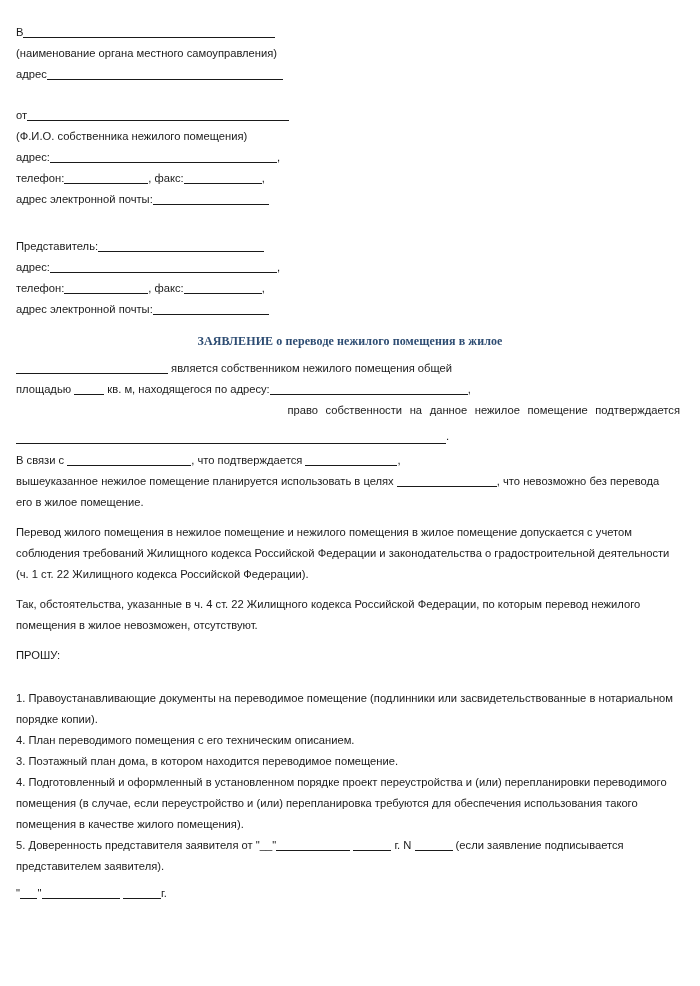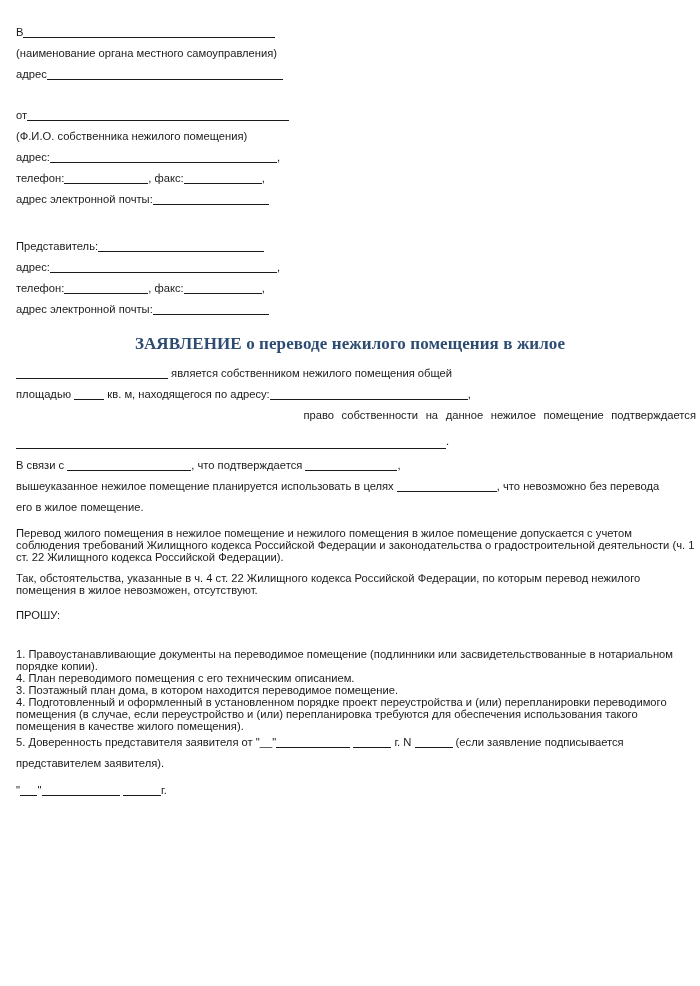--- a/index.html
+++ b/index.html
@@ -24,21 +24,21 @@
 
   
   .ln {
     font-size: 11.2px;
     line-height: 21px;
     white-space: nowrap;
     color: #1a1a1a;
   }
   .para {
     font-size: 11.2px;
-    line-height: 12px;
+    line-height: 21px;
     color: #1a1a1a;
   }
 
   
   .rule {
     display: inline-block;
     border-bottom: 1.3px solid #1a1a1a;
     vertical-align: -2px;
     height: 10px;
   }
@@ -47,32 +47,32 @@
 
   
   .hdr { margin-left: 16px; }
   .hdr .ln { height: 21px; }
 
   
   .doc-title {
     text-align: center;
     font-family: "Liberation Serif", "DejaVu Serif", serif;
     font-weight: bold;
-    font-size: 17px;
+    font-size: 12px;
     color: #2d4c72;
     letter-spacing: .1px;
     white-space: nowrap;
   }
 
   
   .gap-sm { height: 9px; }
   .gap-md { height: 14px; }
   .gap-lg { height: 20px; }
 
-  .body-block { margin-left: 16px; margin-right: 4px; }
+  .body-block { margin-left: 16px; margin-right: 20px; }
 
   .wide-spaced { word-spacing: 4.5px; text-align: right; }
 
   
   .rule-row {
     margin-left: 16px;
     height: 15px;
   }
   .rule-wide {
     display: inline-block;

